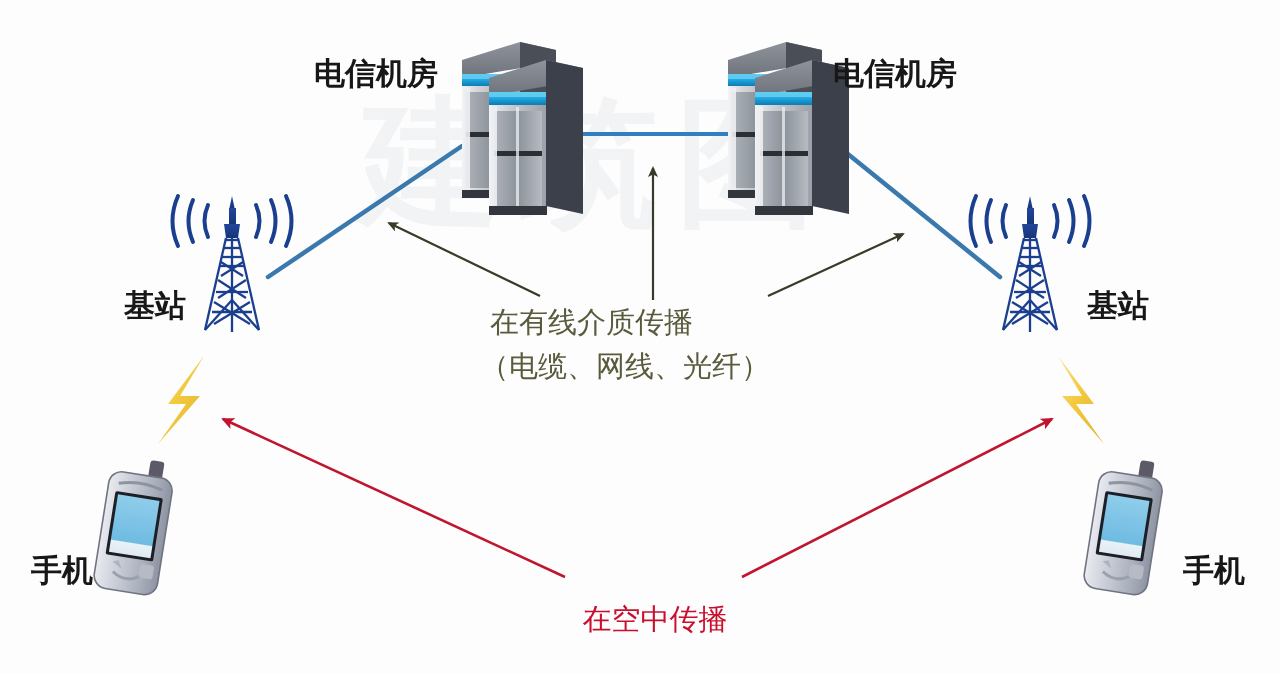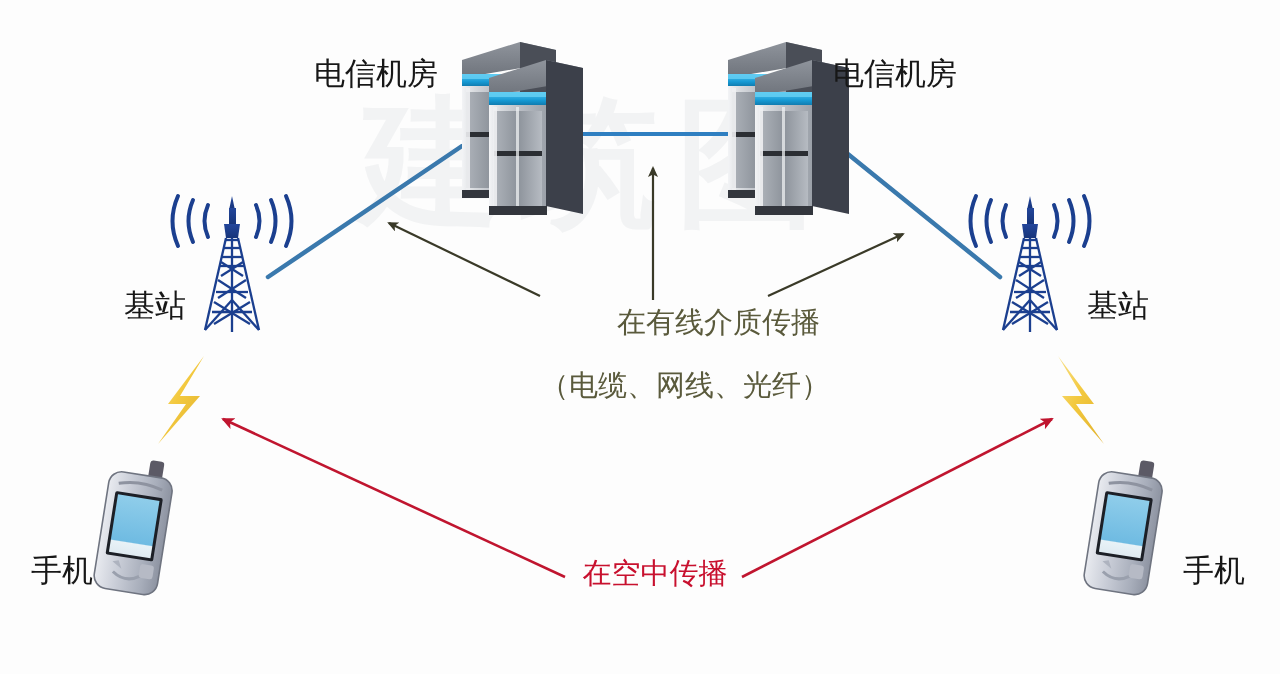--- a/index.html
+++ b/index.html
@@ -31,30 +31,31 @@
     position:absolute;left:0;top:0;width:1280px;height:674px;
     pointer-events:none;
   }
   .lbl{
     position:absolute;
     white-space:nowrap;
     font-family:"DejaVu Sans","Liberation Sans",sans-serif;
     color:#171717;
     line-height:1.18;
   }
-  .lbl-big{font-size:31px;}
+  .lbl-big{font-size:31px;font-weight:bold;}
   .lbl-wired{
     color:#5a5a3c;
     font-size:29px;
-    text-align:right;
+    text-align:left;
   }
   .lbl-air{
     color:#c8102e;
     font-size:29px;
     text-align:center;
+    margin-top:46px;
   }
 </style>
 </head>
 <body>
 
 <div id="stage">
 
   <div class="wm">建筑图</div>
 
   <svg class="layer" viewBox="0 0 1280 674">
@@ -287,18 +288,18 @@
   <div class="lbl lbl-big" style="left:124px;top:287px;">基站</div>
 
   <div class="lbl lbl-big" style="left:1087px;top:287px;">基站</div>
 
   <div class="lbl lbl-big" style="left:31px;top:552px;">手机</div>
 
   <div class="lbl lbl-big" style="left:1183px;top:552px;">手机</div>
 
   <div class="lbl lbl-wired" style="left:490px;top:305px;width:330px;">在有线介质传播</div>
 
-  <div class="lbl lbl-wired" style="left:480px;top:368px;width:350px;">（电缆、网线、光纤）</div>
+  <div class="lbl lbl-wired" style="left:480px;top:349px;width:350px;">（电缆、网线、光纤）</div>
 
   <div class="lbl lbl-air" style="left:565px;top:556px;width:180px;">在空中传播</div>
 
 
 </div>
 
 </body></html>

